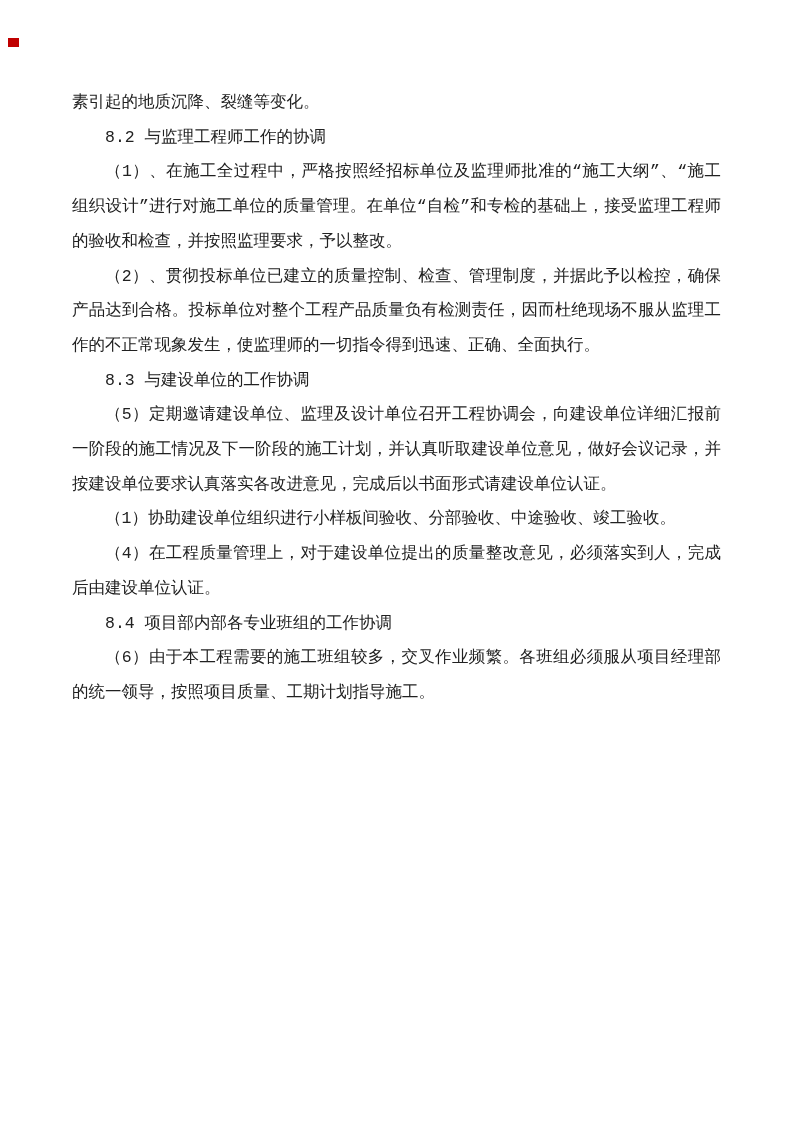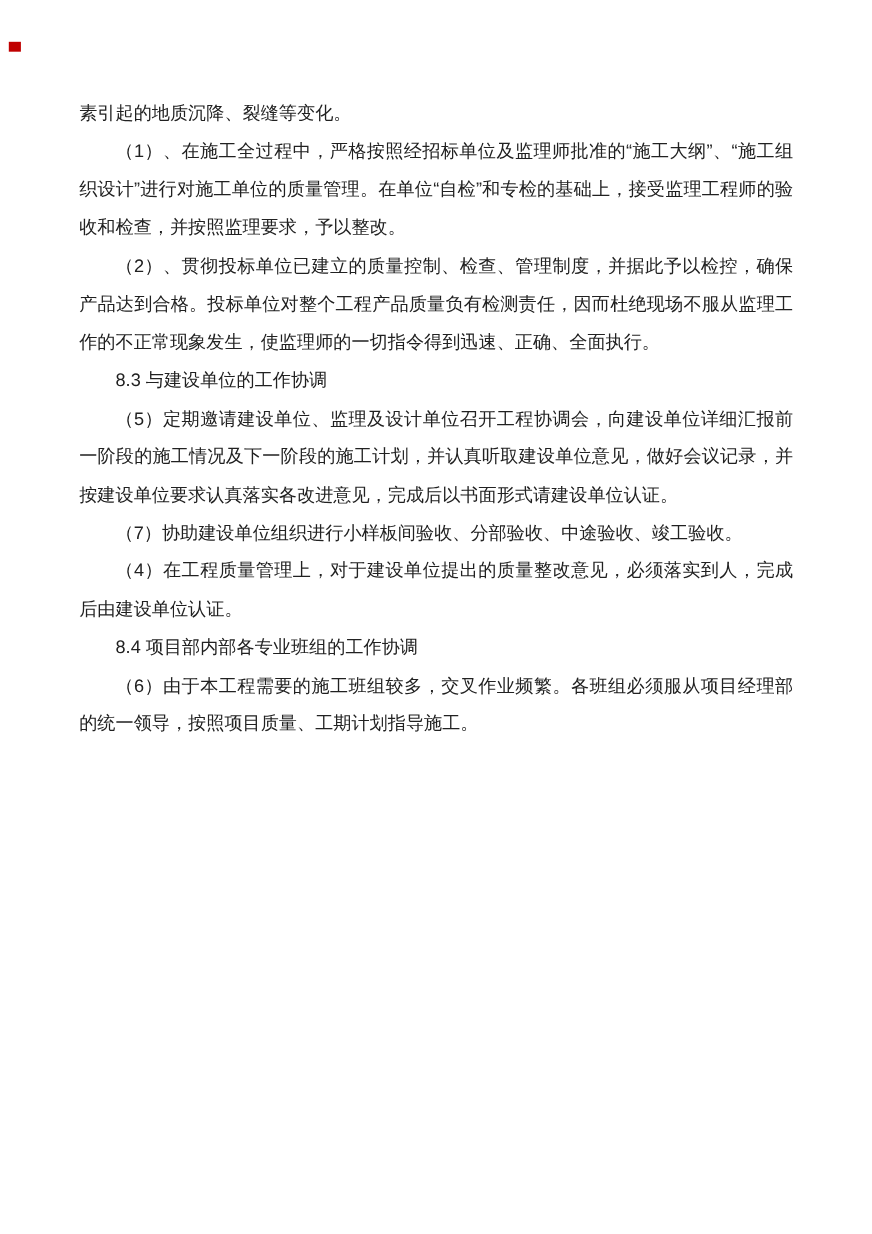--- a/index.html
+++ b/index.html
@@ -6,21 +6,21 @@
     margin: 0;
     padding: 0;
     background: #ffffff;
   }
   .page {
     position: relative;
     width: 793px;
     height: 844px;
     background: #ffffff;
     overflow: hidden;
-    font-family: Liberation Sans, sans-serif;
+    font-family: Liberation Mono, monospace;
     color: #212121;
   }
   .red-mark {
     position: absolute;
     left: 8px;
     top: 38px;
     width: 11px;
     height: 9px;
     background: #c00000;
   }
@@ -55,25 +55,26 @@
 </style>
 </head>
 <body>
 
 <div class="page">
 
   <div class="red-mark"></div>
 
   <div class="content">
     <p class="no-indent">素引起的地质沉降、裂缝等变化。</p>
+    <p>8.2 与监理工程师工作的协调</p>
     <p>（1）、在施工全过程中，严格按照经招标单位及监理师批准的“施工大纲”、“施工组织设计”进行对施工单位的质量管理。在单位“自检”和专检的基础上，接受监理工程师的验收和检查，并按照监理要求，予以整改。</p>
     <p>（2）、贯彻投标单位已建立的质量控制、检查、管理制度，并据此予以检控，确保产品达到合格。投标单位对整个工程产品质量负有检测责任，因而杜绝现场不服从监理工作的不正常现象发生，使监理师的一切指令得到迅速、正确、全面执行。</p>
     <p>8.3 与建设单位的工作协调</p>
     <p>（5）定期邀请建设单位、监理及设计单位召开工程协调会，向建设单位详细汇报前一阶段的施工情况及下一阶段的施工计划，并认真听取建设单位意见，做好会议记录，并按建设单位要求认真落实各改进意见，完成后以书面形式请建设单位认证。</p>
-    <p>（7）协助建设单位组织进行小样板间验收、分部验收、中途验收、竣工验收。</p>
+    <p>（1）协助建设单位组织进行小样板间验收、分部验收、中途验收、竣工验收。</p>
     <p>（4）在工程质量管理上，对于建设单位提出的质量整改意见，必须落实到人，完成后由建设单位认证。</p>
     <p>8.4 项目部内部各专业班组的工作协调</p>
     <p>（6）由于本工程需要的施工班组较多，交叉作业频繁。各班组必须服从项目经理部的统一领导，按照项目质量、工期计划指导施工。</p>
   </div>
 
   <div class="footer">7</div>
 
 </div>
 
 </body></html>

